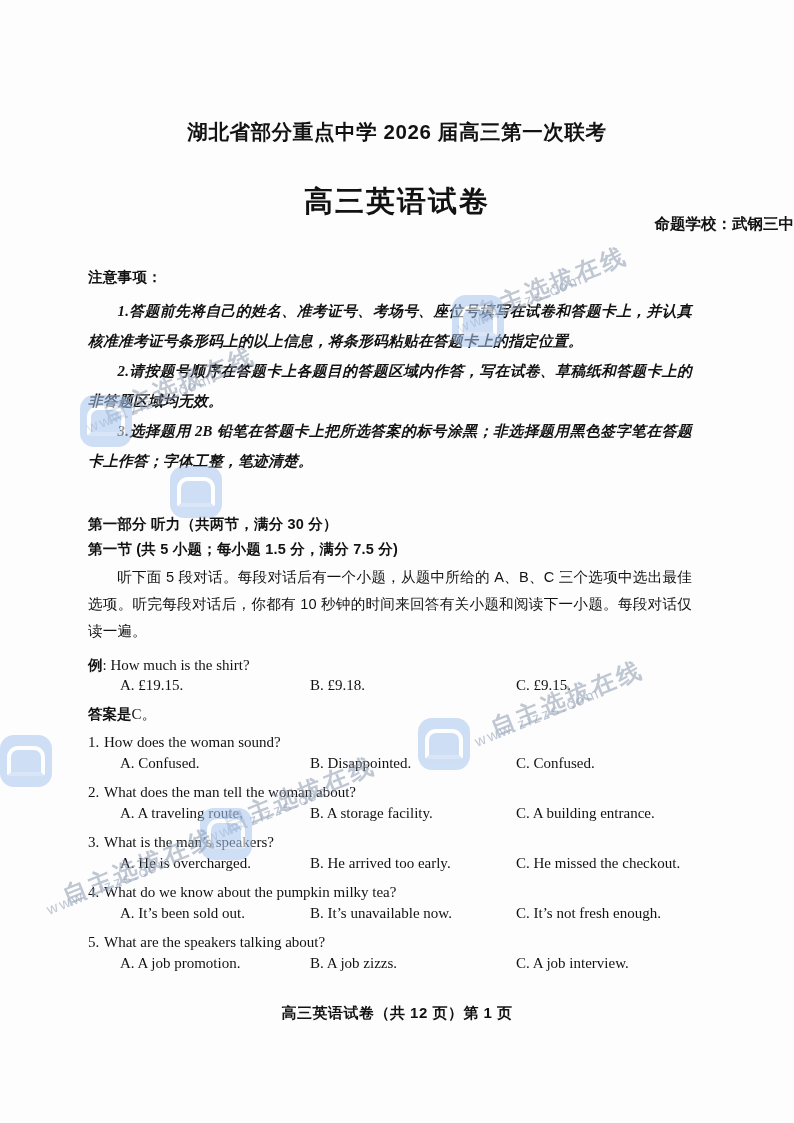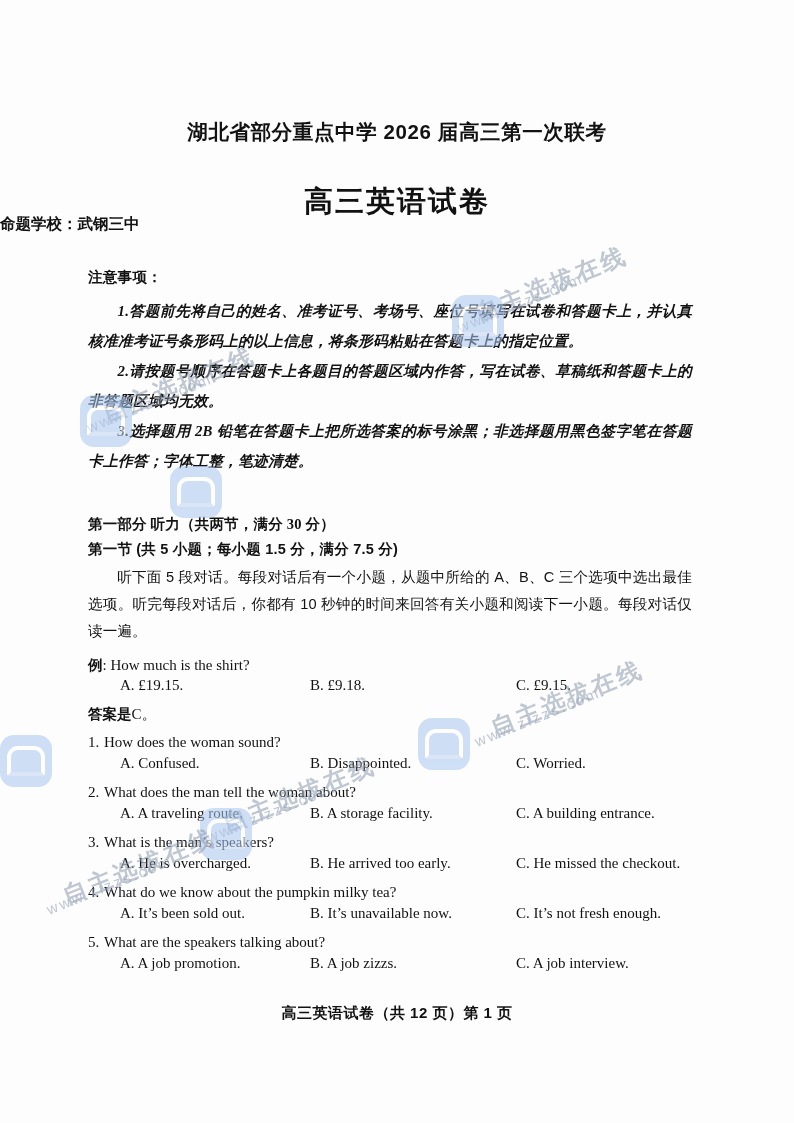--- a/index.html
+++ b/index.html
@@ -96,21 +96,21 @@
     font-size: 29px;
     font-weight: 700;
     letter-spacing: 2px;
     position: absolute;
     top: 158px;
     left: 0;
     right: 0;
     font-family: "Liberation Sans", "DejaVu Sans", sans-serif;
   }
   .doc-school {
-    text-align: left;
+    text-align: right;
     font-size: 15.5px;
     font-weight: 700;
     position: absolute;
     top: 214px;
     left: 0;
     right: 0;
     font-family: "Liberation Sans", "DejaVu Sans", sans-serif;
   }
 
   .body-block {
@@ -141,21 +141,21 @@
 
   .sec-block {
     position: absolute;
     left: 88px;
     width: 604px;
     top: 512px;
   }
   .sec-title {
     font-size: 14.5px;
     font-weight: 700;
-    font-family: Liberation Serif, serif;
+    font-family: Liberation Sans, sans-serif;
     line-height: 24px;
     margin: 0;
     letter-spacing: .2px;
   }
   .sec-sub {
     font-size: 14.5px;
     font-weight: 700;
     font-family: "Liberation Sans", "DejaVu Sans", sans-serif;
     line-height: 26px;
     margin: 0;
@@ -325,21 +325,21 @@
     <div class="q-block">
 
       <div class="q-item">
         <div class="q-line">
           <span class="q-num">1.</span>
           <span class="q-text">How does the woman sound?</span>
         </div>
         <div class="opt-row">
           <span class="opt a">A. Confused.</span>
           <span class="opt b">B. Disappointed.</span>
-          <span class="opt c">C. Worried.</span>
+          <span class="opt c">C. Confused.</span>
         </div>
       </div>
 
       <div class="q-item">
         <div class="q-line">
           <span class="q-num">2.</span>
           <span class="q-text">What does the man tell the woman about?</span>
         </div>
         <div class="opt-row">
           <span class="opt a">A. A traveling route,</span>

